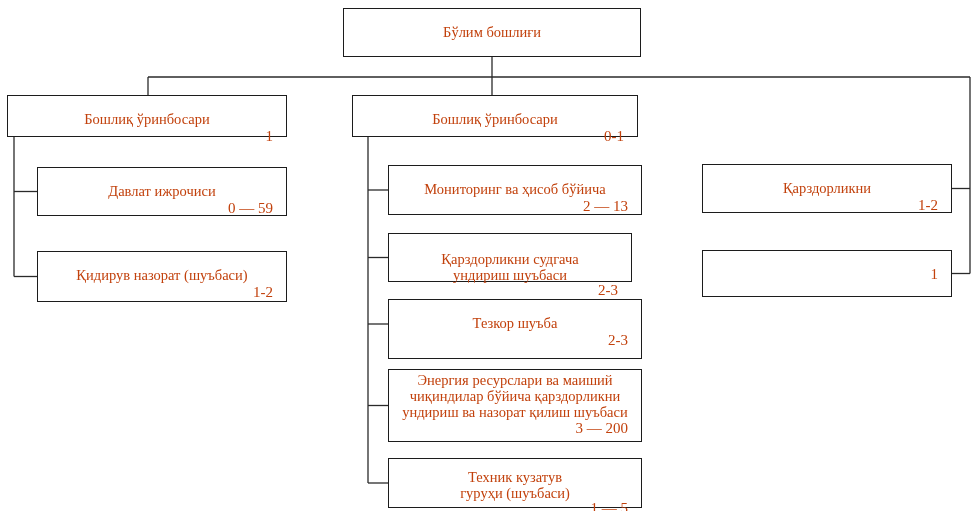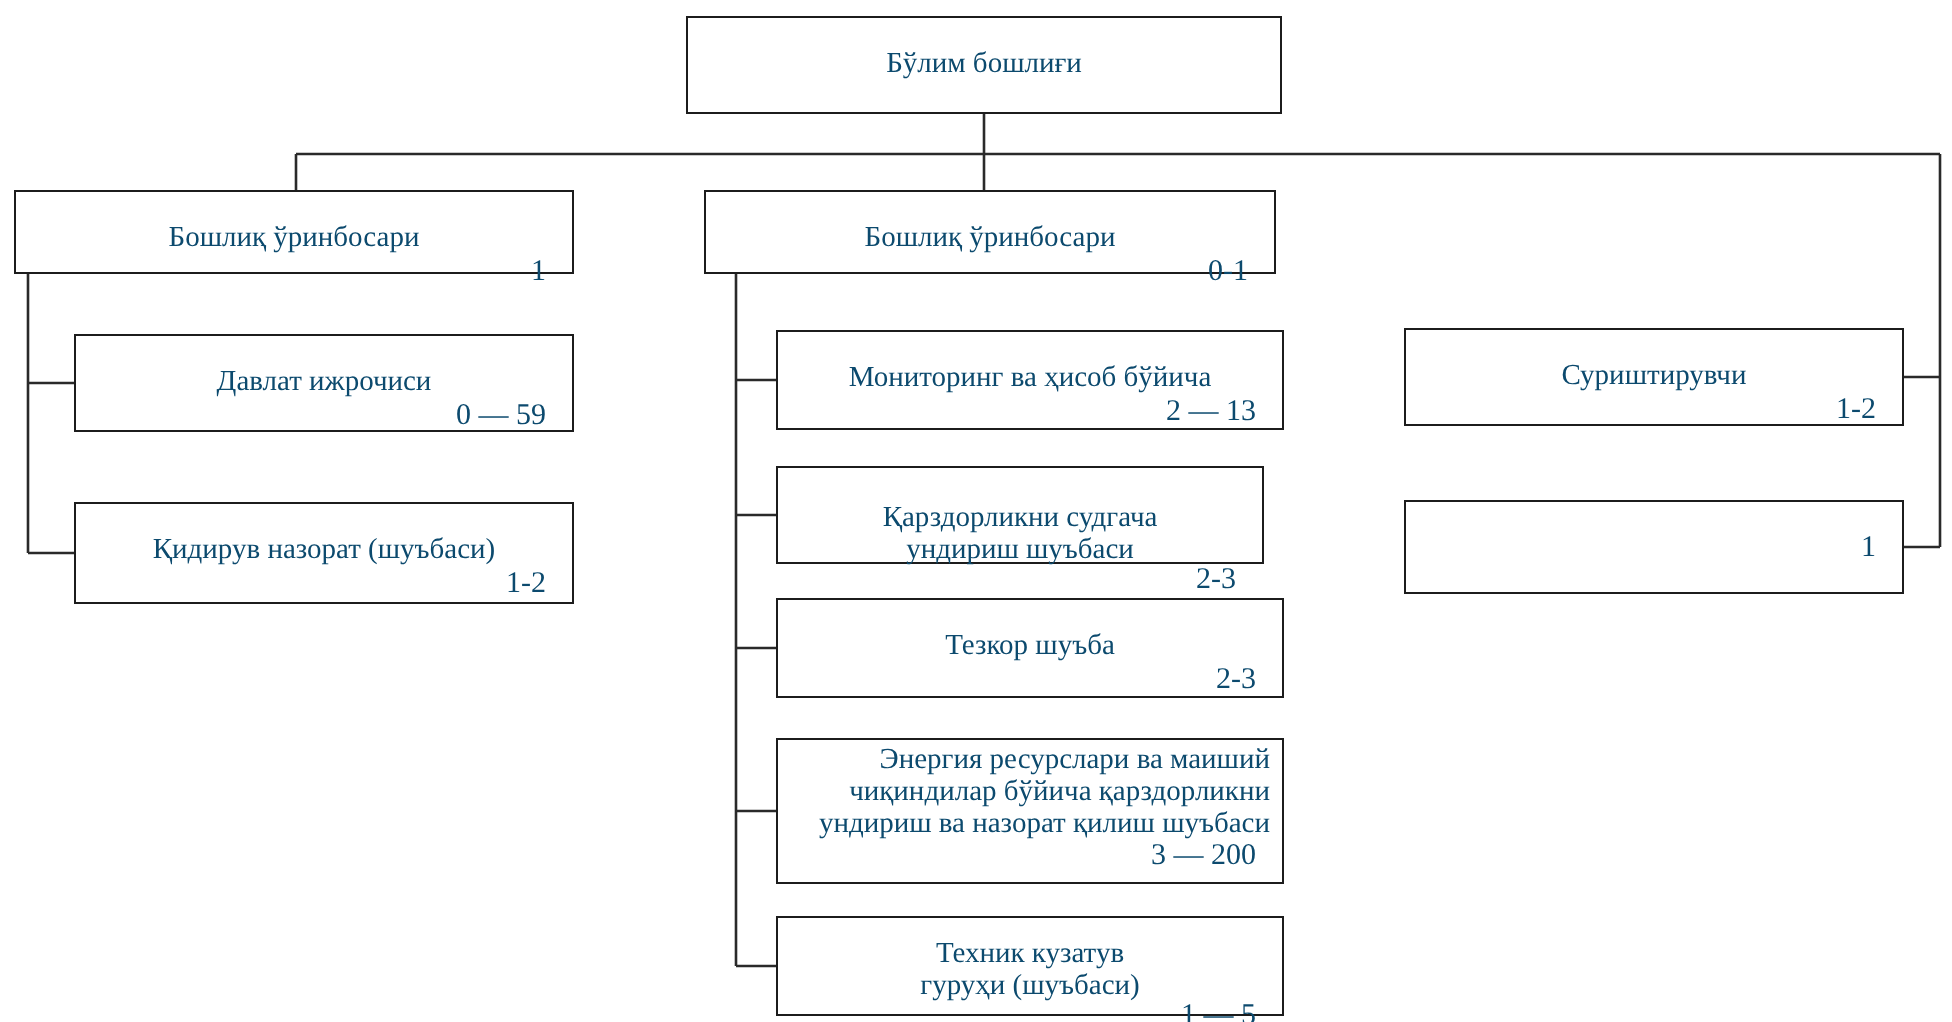--- a/index.html
+++ b/index.html
@@ -2,21 +2,21 @@
 <html><head>
 <meta charset="utf-8">
 <style>
   html, body { margin: 0; padding: 0; background: #ffffff; }
   .canvas {
     position: relative;
     width: 976px;
     height: 511px;
     background: #ffffff;
     font-family: "Liberation Serif", serif;
-    color: #0c4a6e;
+    color: #c2410c;
     overflow: hidden;
   }
   .connectors {
     position: absolute;
     left: 0; top: 0;
     width: 976px; height: 511px;
   }
   .box {
     position: absolute;
     box-sizing: border-box;
@@ -38,21 +38,20 @@
   }
   .root-box {
     display: flex;
     align-items: center;
     justify-content: center;
     padding-top: 0;
   }
   .justified .box-title {
     padding-left: 6px;
     padding-right: 6px;
-    text-align: right;
   }
 </style>
 </head>
 <body>
 
 <div class="canvas">
 
   <svg class="connectors" viewBox="0 0 976 511" xmlns="http://www.w3.org/2000/svg">
     <g stroke="#2a2a2a" stroke-width="1.3" fill="none">
 
@@ -107,40 +106,40 @@
     <div class="box-title">Мониторинг ва ҳисоб бўйича</div>
     <div class="box-count">2 — 13</div>
   </div>
 
   <div class="box" style="left:388px; top:233px; width:244px; height:49px; padding-top:18px;">
     <div class="box-title" style="line-height:15.5px;">Қарздорликни судгача
 ундириш шуъбаси</div>
     <div class="box-count" style="line-height:15.5px;">2-3</div>
   </div>
 
-  <div class="box" style="left:388px; top:299px; width:254px; height:50px;">
+  <div class="box" style="left:388px; top:299px; width:254px; height:60px;">
     <div class="box-title">Тезкор шуъба</div>
     <div class="box-count">2-3</div>
   </div>
 
   <div class="box justified" style="left:388px; top:369px; width:254px; height:73px; padding-top:2px;">
     <div class="box-title" style="line-height:16px;">Энергия ресурслари ва маиший
 чиқиндилар бўйича қарздорликни
 ундириш ва назорат қилиш шуъбаси</div>
     <div class="box-count" style="line-height:16px;">3 — 200</div>
   </div>
 
   <div class="box" style="left:388px; top:458px; width:254px; height:50px; padding-top:11px;">
     <div class="box-title" style="line-height:15.5px;">Техник кузатув
 гуруҳи (шуъбаси)</div>
     <div class="box-count" style="line-height:15.5px;">1 — 5</div>
   </div>
 
   <div class="box" style="left:702px; top:164px; width:250px; height:49px;">
-    <div class="box-title">Суриштирувчи</div>
+    <div class="box-title">Қарздорликни</div>
     <div class="box-count">1-2</div>
   </div>
 
   <div class="box" style="left:702px; top:250px; width:250px; height:47px;">
     <div class="box-count">1</div>
   </div>
 
 </div>
 
 </body></html>

